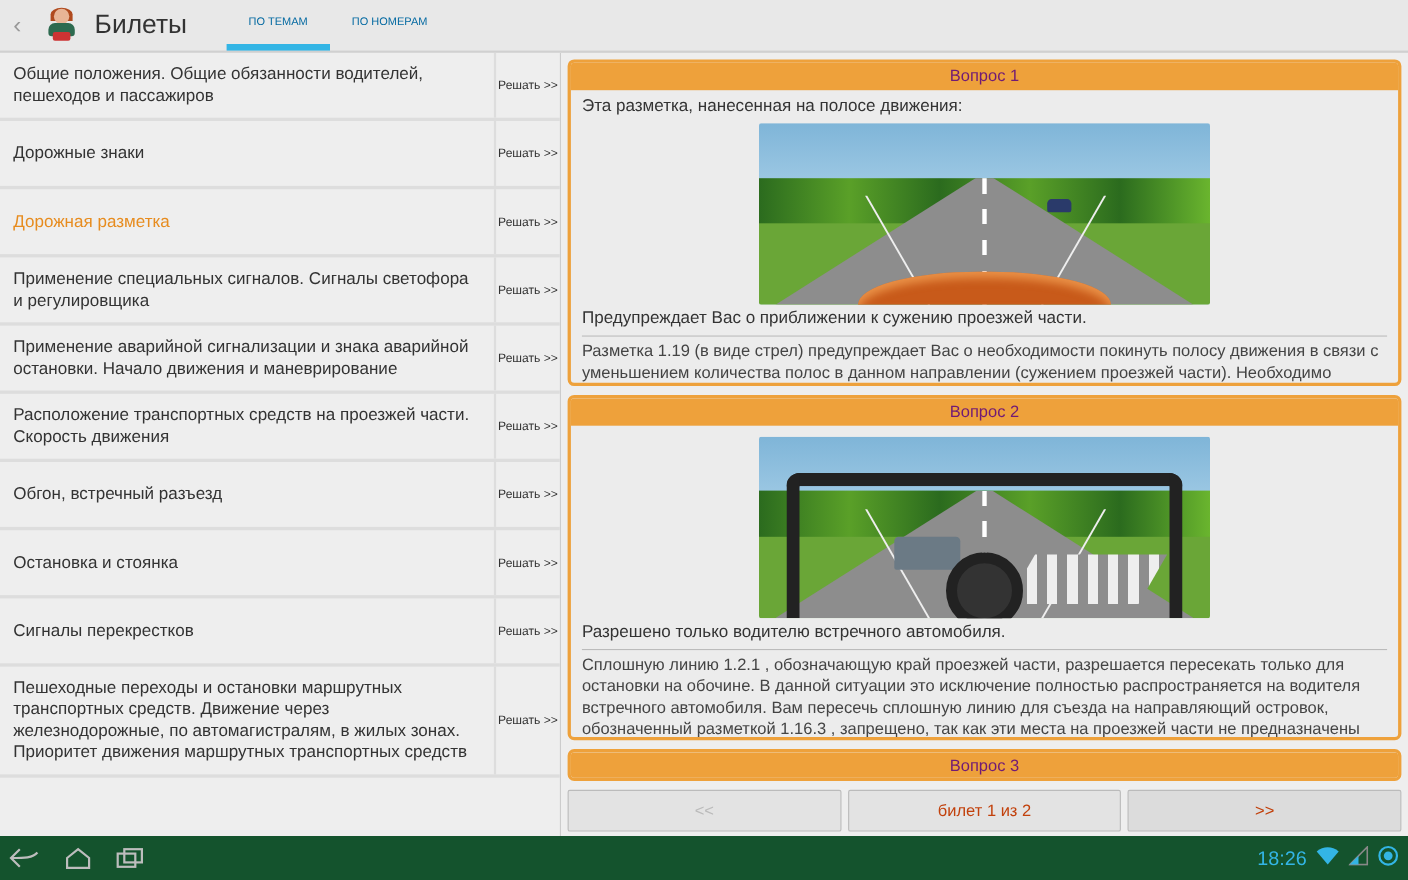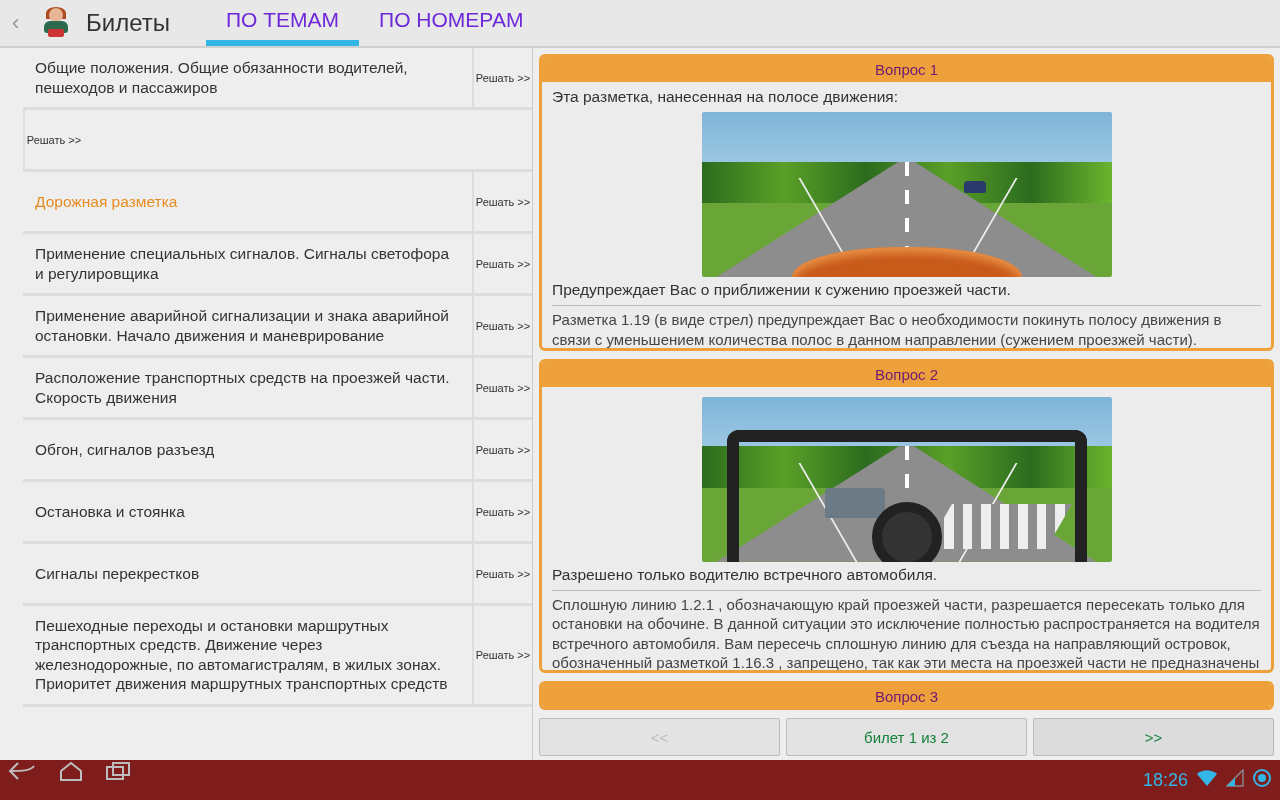--- a/index.html
+++ b/index.html
@@ -7,24 +7,24 @@
   .app { display: flex; flex-direction: column; height: 100%; }
   .topbar { height: 48px; background: #e8e8e8; border-bottom: 2px solid #d0d0d0; display: flex; align-items: center; padding: 0 12px; gap: 14px; }
   .back-chevron { color: #999; font-size: 22px; width: 14px; user-select: none; }
   .app-icon { width: 32px; height: 32px; position: relative; }
   .app-icon .head { position:absolute; left:9px; top:1px; width:14px; height:14px; background:#e8b596; border-radius:50%; }
   .app-icon .hair { position:absolute; left:6px; top:0; width:20px; height:12px; background:#b04a1e; border-radius:50% 50% 0 0; }
   .app-icon .shirt { position:absolute; left:4px; top:14px; width:24px; height:12px; background:#2d6a4f; border-radius:6px 6px 3px 3px; }
   .app-icon .book { position:absolute; left:8px; top:22px; width:16px; height:8px; background:#c33; border-radius:2px; }
   .title { font-size: 24px; color: #333; margin-right: 22px; }
   .tabs { display:flex; height:100%; }
-  .tab { padding: 0 20px; font-size: 21px; color:#6d28d9; display:flex; align-items:center; border-bottom: 6px solid transparent; cursor:pointer; }
+  .tab { padding: 0 20px; font-size: 10px; color:#0369a1; display:flex; align-items:center; border-bottom: 6px solid transparent; cursor:pointer; }
   .tab.active { border-bottom-color: #33b5e5; font-weight:500; }
   .main { flex:1; display:flex; overflow:hidden; }
-  .side { width: 510px; background:#eee; overflow-y:auto; border-right:1px solid #ccc;margin-left:23px; }
+  .side { width: 510px; background:#eee; overflow-y:auto; border-right:1px solid #ccc; }
   .topic-row { display:flex; align-items:stretch; border-bottom:3px solid #ddd; min-height:62px; cursor:pointer; }
   .topic-label { flex:1; padding:10px 12px; display:flex; align-items:center; font-size:15.5px; color:#333; line-height:1.25; }
   .topic-row.active .topic-label { color:#e78c1f; }
   .solve-btn { width:60px; border-left:2px solid #ddd; display:flex; align-items:center; justify-content:center; font-size:11px; color:#333; cursor:pointer; }
   .content { flex:1; padding:6px 6px 0 6px; overflow-y:auto; display:flex; flex-direction:column; gap:8px; position:relative; }
   .qcard { border:3px solid #eea13b; border-radius:6px; background:#ececec; overflow:hidden; }
   .qhead { background:#eea13b; color:#701a75; text-align:center; padding:4px 0; font-size:15px; }
   .qbody { padding:6px 10px; }
   .qtext { font-size:15.5px; color:#333; margin-bottom:6px; }
   .qimg-wrap { display:flex; justify-content:center; margin:4px 0; }
@@ -40,24 +40,24 @@
   .car-front { position:absolute; left:50%; bottom:0; width:230px; height:30px; margin-left:-115px; background:#c85a1a; border-radius:110px 110px 0 0 / 30px 30px 0 0; box-shadow: inset 0 6px 8px rgba(255,180,100,0.6); }
   .distant-car { position:absolute; width:34px; height:18px; background:#2a3a6a; border-radius:4px 4px 2px 2px; }
   .distant-car.one { left:64%; top:42%; width:22px; height:12px; }
   .img2 .distant-car.one { left:30%; top:55%; width:60px; height:30px; background:#6b7a85; }
   .img2 .windshield { position:absolute; left:50%; bottom:0; width:360px; height:80%; margin-left:-180px; border:12px solid #222; border-bottom:none; border-radius:12px 12px 0 0; pointer-events:none;}
   .img2 .wheel { position:absolute; left:50%; bottom:-10px; width:70px; height:70px; margin-left:-35px; border:10px solid #222; border-radius:50%; background:#333; }
   .img2 .island { position:absolute; left:58%; bottom:8%; width:120px; height:45px; background:repeating-linear-gradient(60deg, #eee 0, #eee 8px, #8d8d8d 8px, #8d8d8d 16px); transform:skewX(-30deg); }
   .ans { font-size:15.5px; color:#333; margin-top:4px; }
   .expl { border-top:1px solid #bbb; margin-top:6px; padding-top:4px; font-size:15px; color:#444; line-height:1.3; }
   .pager { height:42px; display:flex; gap:6px; padding:0 0 4px 0; flex:0 0 auto; }
-  .pager > div { flex:1; border:1px solid #bbb; background:#e3e3e3; border-radius:2px; display:flex; align-items:center; justify-content:center; font-size:15px; color:#15803d; }
+  .pager > div { flex:1; border:1px solid #bbb; background:#e3e3e3; border-radius:2px; display:flex; align-items:center; justify-content:center; font-size:15px; color:#c2410c; }
   .pager > div.enabled { background:#dcdcdc; cursor:pointer; }
   .pager > div.disabled { color:#bbb; }
-  .sysbar { height:40px; background:#7f1d1d; display:flex; color:#a8a8a8; padding:0 8px; }
+  .sysbar { height:40px; background:#14532d; display:flex; align-items:center; color:#a8a8a8; padding:0 8px; }
   .sys-left { display:flex; gap:20px; }
   .sys-icon svg { display:block; }
   .sys-right { margin-left:auto; display:flex; align-items:center; gap:8px; color:#33b5e5; font-size:18px; }
 </style>
 </head>
 <body>
 
 <div class="app">
   <div class="topbar">
     <span class="back-chevron">‹</span>
@@ -74,40 +74,41 @@
     </div>
   </div>
 
   <div class="main">
     <div class="side">
       <div class="topic-row">
         <div class="topic-label">Общие положения. Общие обязанности водителей, пешеходов и пассажиров</div>
         <div class="solve-btn">Решать &gt;&gt;</div>
       </div>
       <div class="topic-row">
+        <div class="topic-label">Дорожные знаки</div>
         <div class="solve-btn">Решать &gt;&gt;</div>
       </div>
       <div class="topic-row active">
         <div class="topic-label">Дорожная разметка</div>
         <div class="solve-btn">Решать &gt;&gt;</div>
       </div>
       <div class="topic-row">
         <div class="topic-label">Применение специальных сигналов. Сигналы светофора и регулировщика</div>
         <div class="solve-btn">Решать &gt;&gt;</div>
       </div>
       <div class="topic-row">
         <div class="topic-label">Применение аварийной сигнализации и знака аварийной остановки. Начало движения и маневрирование</div>
         <div class="solve-btn">Решать &gt;&gt;</div>
       </div>
       <div class="topic-row">
         <div class="topic-label">Расположение транспортных средств на проезжей части. Скорость движения</div>
         <div class="solve-btn">Решать &gt;&gt;</div>
       </div>
       <div class="topic-row">
-        <div class="topic-label">Обгон, сигналов разъезд</div>
+        <div class="topic-label">Обгон, встречный разъезд</div>
         <div class="solve-btn">Решать &gt;&gt;</div>
       </div>
       <div class="topic-row">
         <div class="topic-label">Остановка и стоянка</div>
         <div class="solve-btn">Решать &gt;&gt;</div>
       </div>
       <div class="topic-row">
         <div class="topic-label">Сигналы перекрестков</div>
         <div class="solve-btn">Решать &gt;&gt;</div>
       </div>

